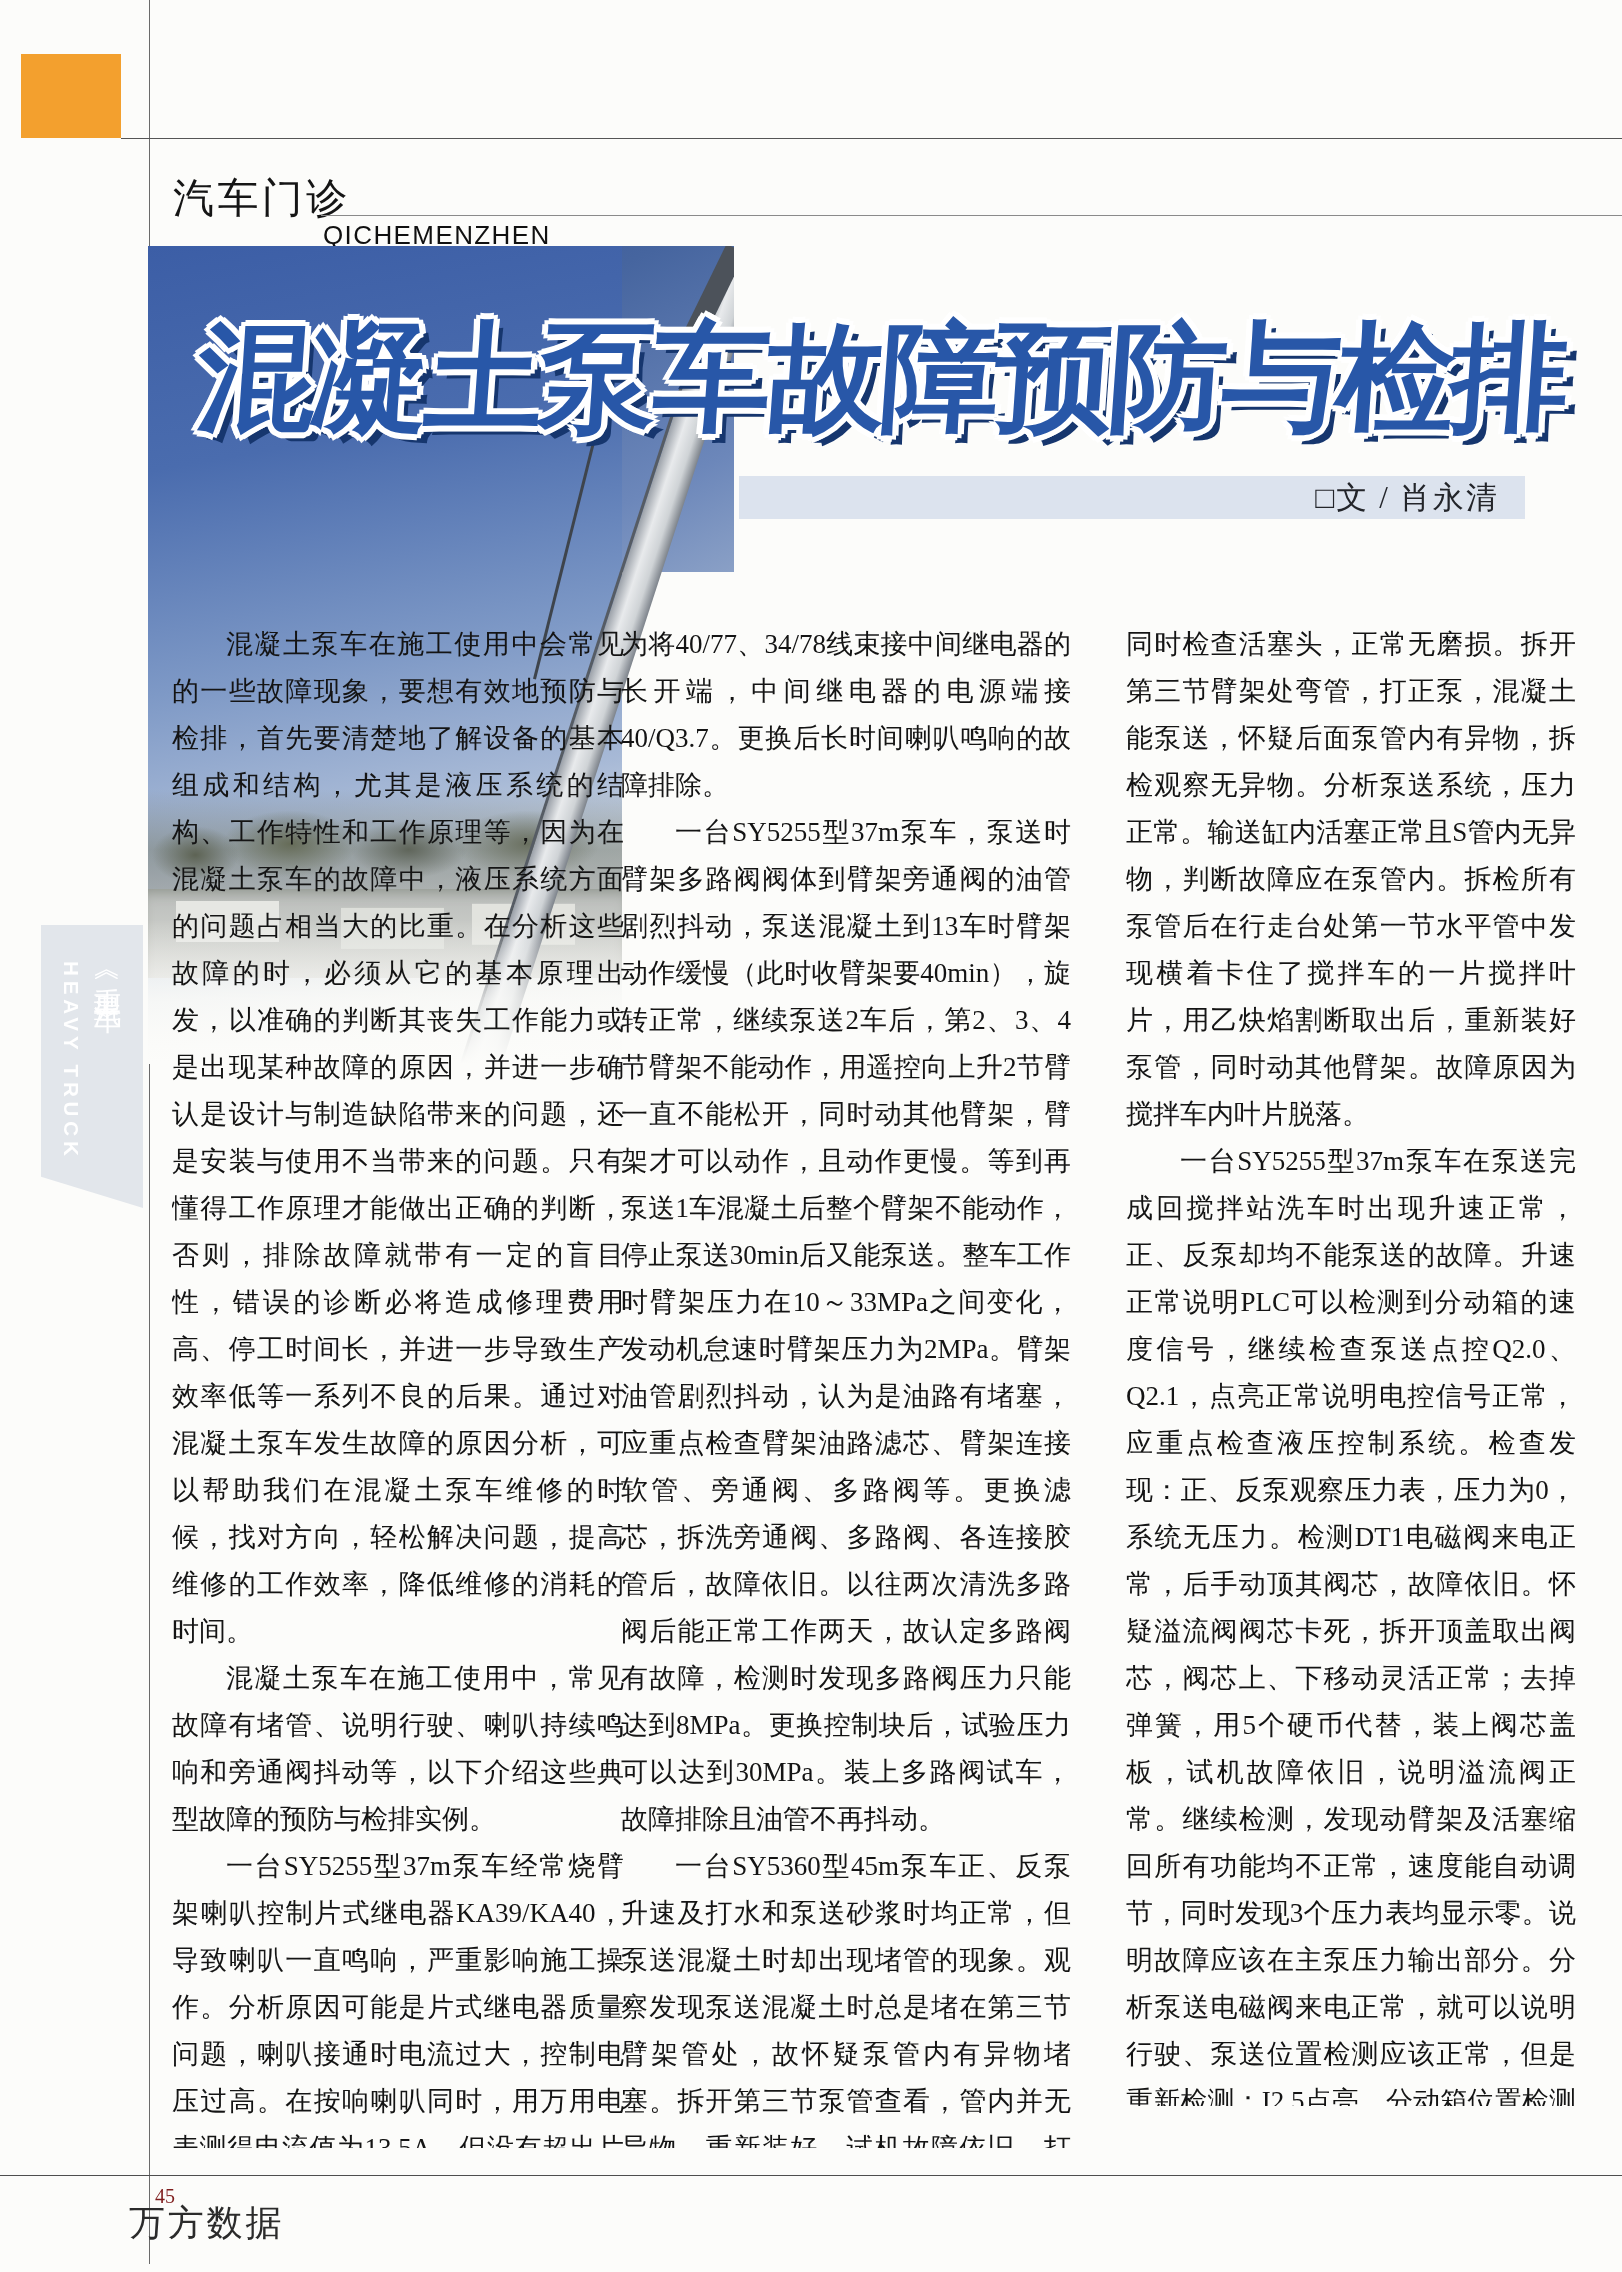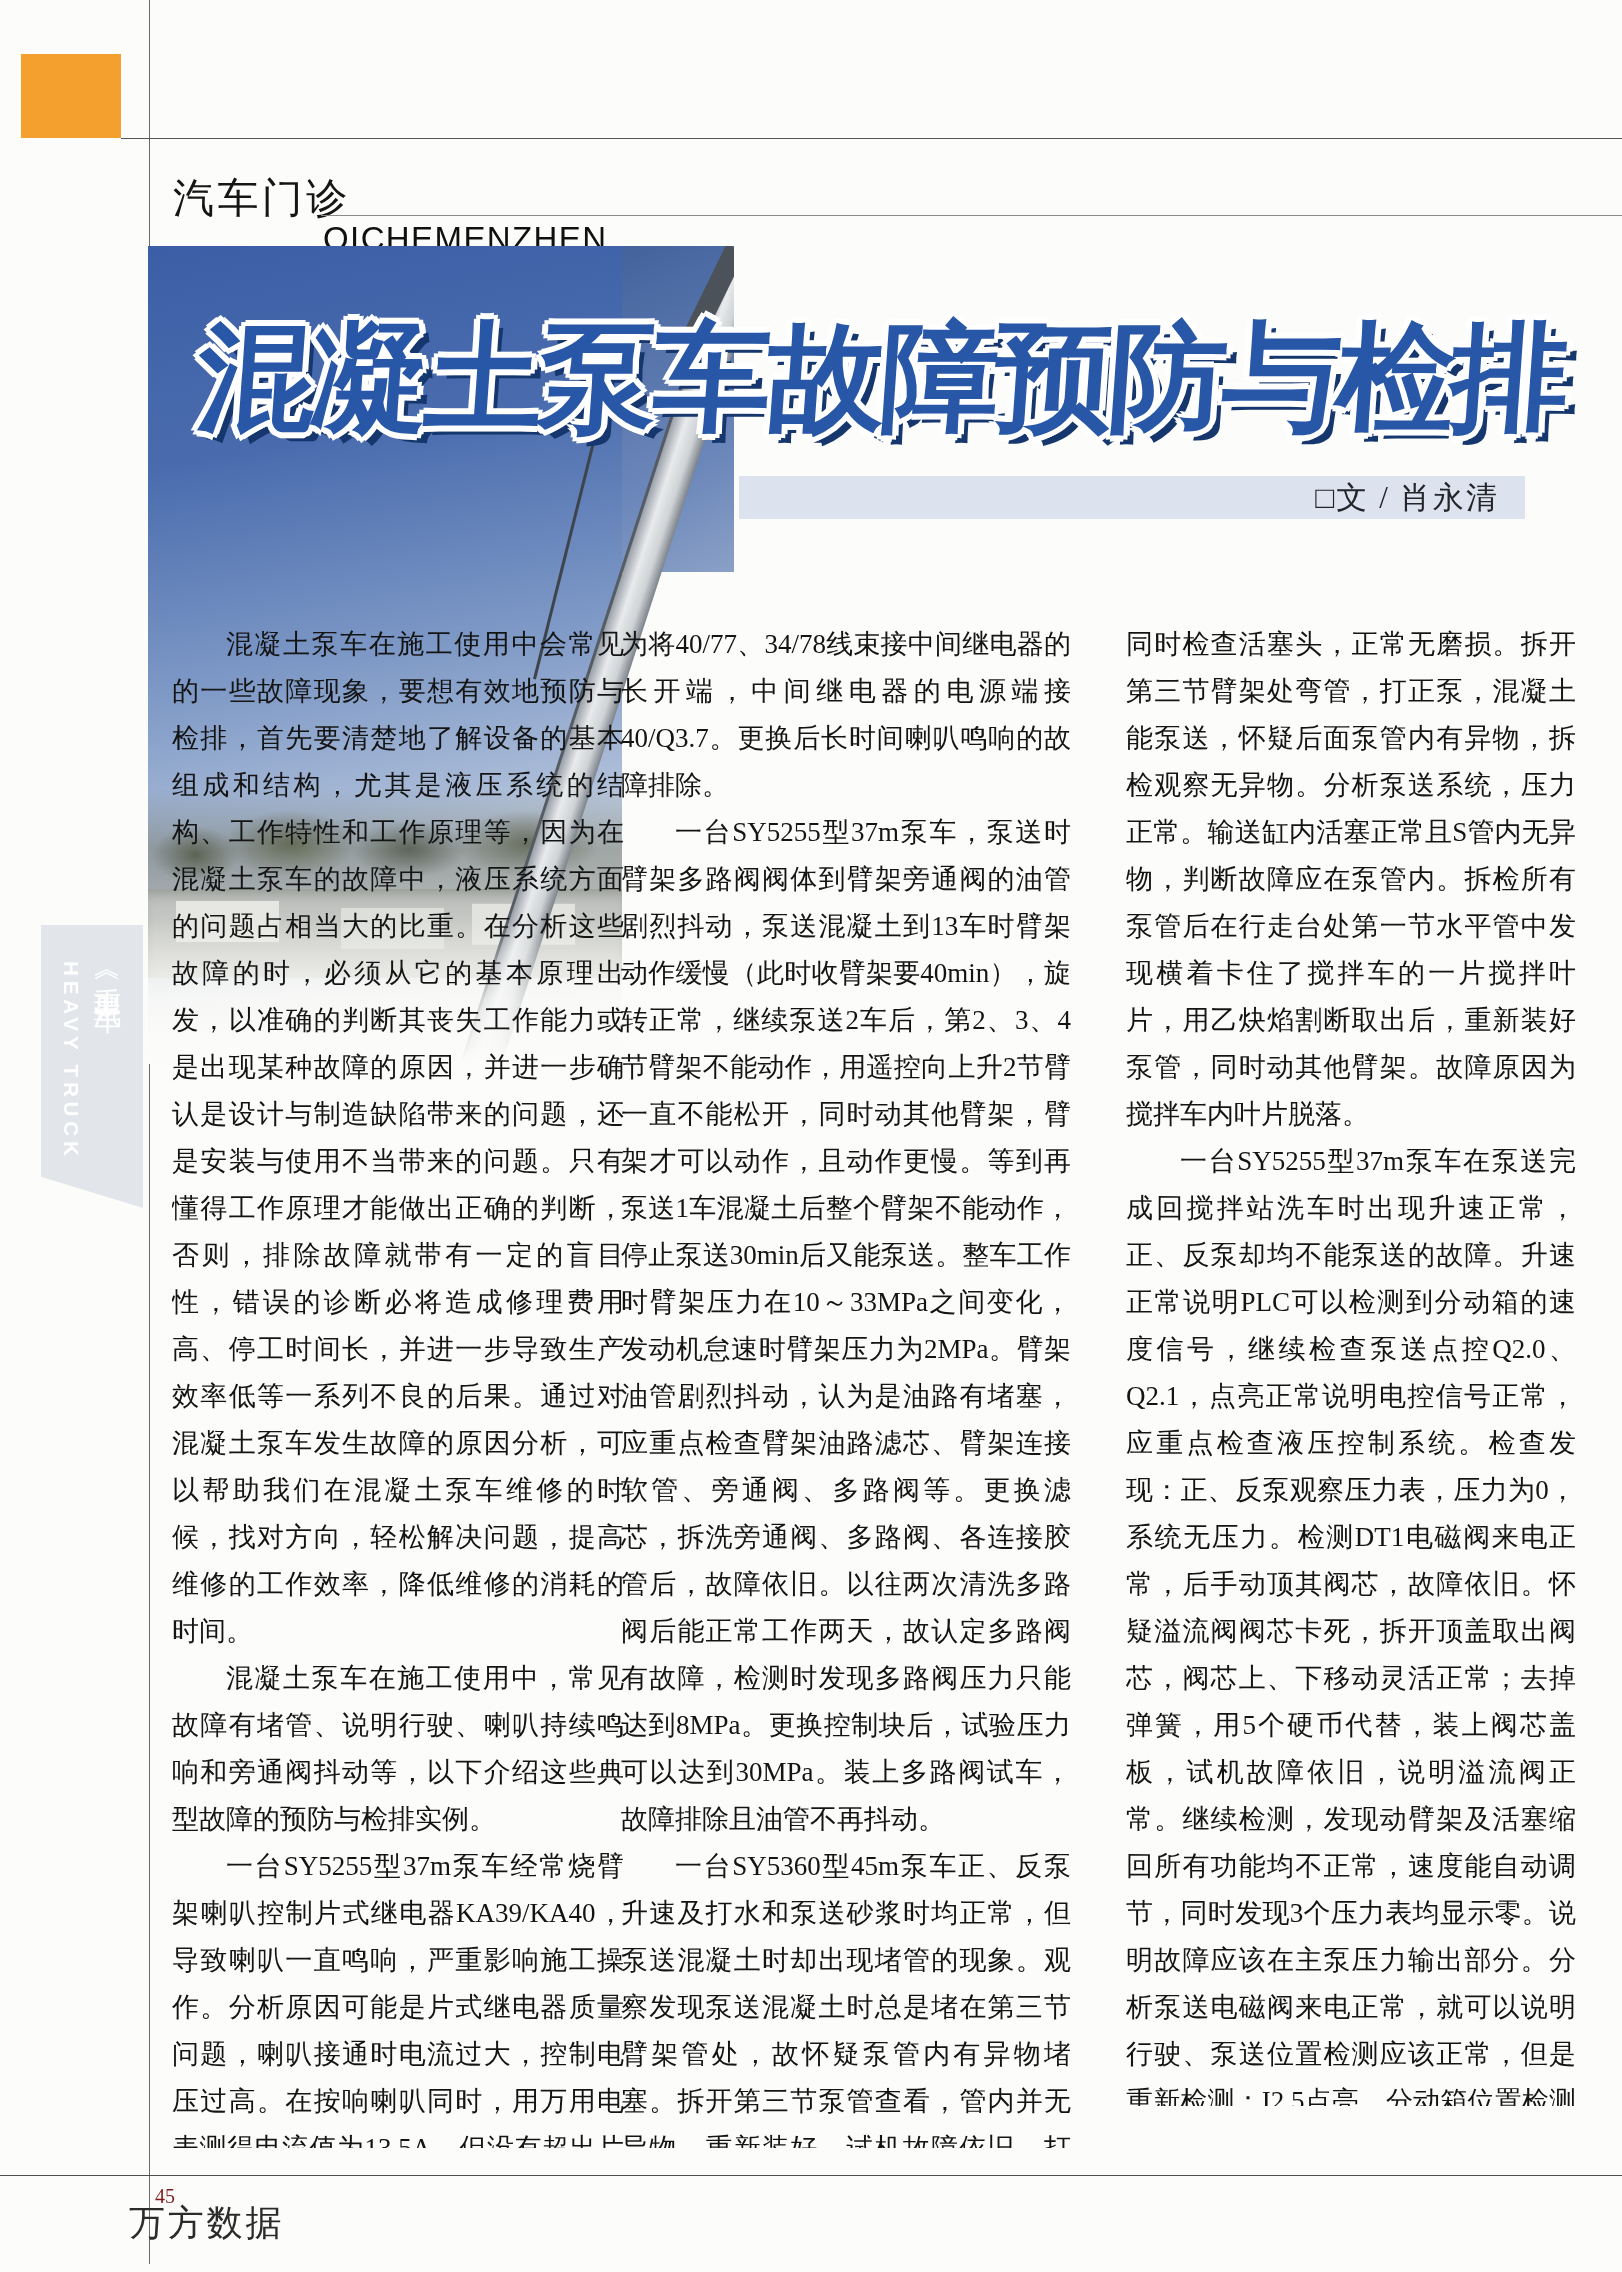--- a/index.html
+++ b/index.html
@@ -9,21 +9,21 @@
     font-family:"Liberation Serif","DejaVu Serif",serif;
     color:#1c1c1c;
   }
   
   .v-rule{position:absolute;left:149px;top:0;width:1.4px;height:2264px;background:#6a6a6a;}
   .orange-block{position:absolute;left:20.6px;top:54px;width:100px;height:84px;background:#f3a02e;}
   .rule-top{position:absolute;left:121px;top:138px;width:1501px;height:1.4px;background:#555;}
   .rule-section{position:absolute;left:321px;top:215px;width:1301px;height:1.4px;background:#8a8a8a;}
   .section-cn{position:absolute;left:173px;top:171px;font-size:41px;letter-spacing:3.4px;color:#151515;}
   .section-en{position:absolute;left:323px;top:220px;font-family:"Liberation Sans","DejaVu Sans",sans-serif;
-    font-size:33px;letter-spacing:1.4px;color:#101010;}
+    font-size:26px;letter-spacing:1.4px;color:#101010;}
   
   .photo-wrap{position:absolute;left:148px;top:246px;width:586px;height:818px;overflow:hidden;}
   .title-bg{position:absolute;left:0;top:0;width:586px;height:326px;
     background:linear-gradient(155deg,#2e4e96 0%,#46659f 40%,#6c87ba 80%,#8aa0c6 100%);}
   .sky{position:absolute;left:0;top:0;width:474px;height:818px;
     background:linear-gradient(170deg,#3c5ea6 0%,#4a6cae 22%,#728cb8 40%,#7e99c6 48%,#a7b9d6 66%,#d5dde6 78%,#eceeec 88%,#f7f7f4 100%);
     background:linear-gradient(170deg,#3c5ea6 0%,#4a6cae 25%,#7e99c6 50%,#a7b9d6 66%,#d5dde6 78%,#eceeec 88%,#f7f7f4 100%);}
   .trees{position:absolute;left:0;top:543px;width:474px;height:110px;
     background:
       radial-gradient(62px 41px at 10% 60%,#5d6354 0%,rgba(93,99,84,.0) 70%),

